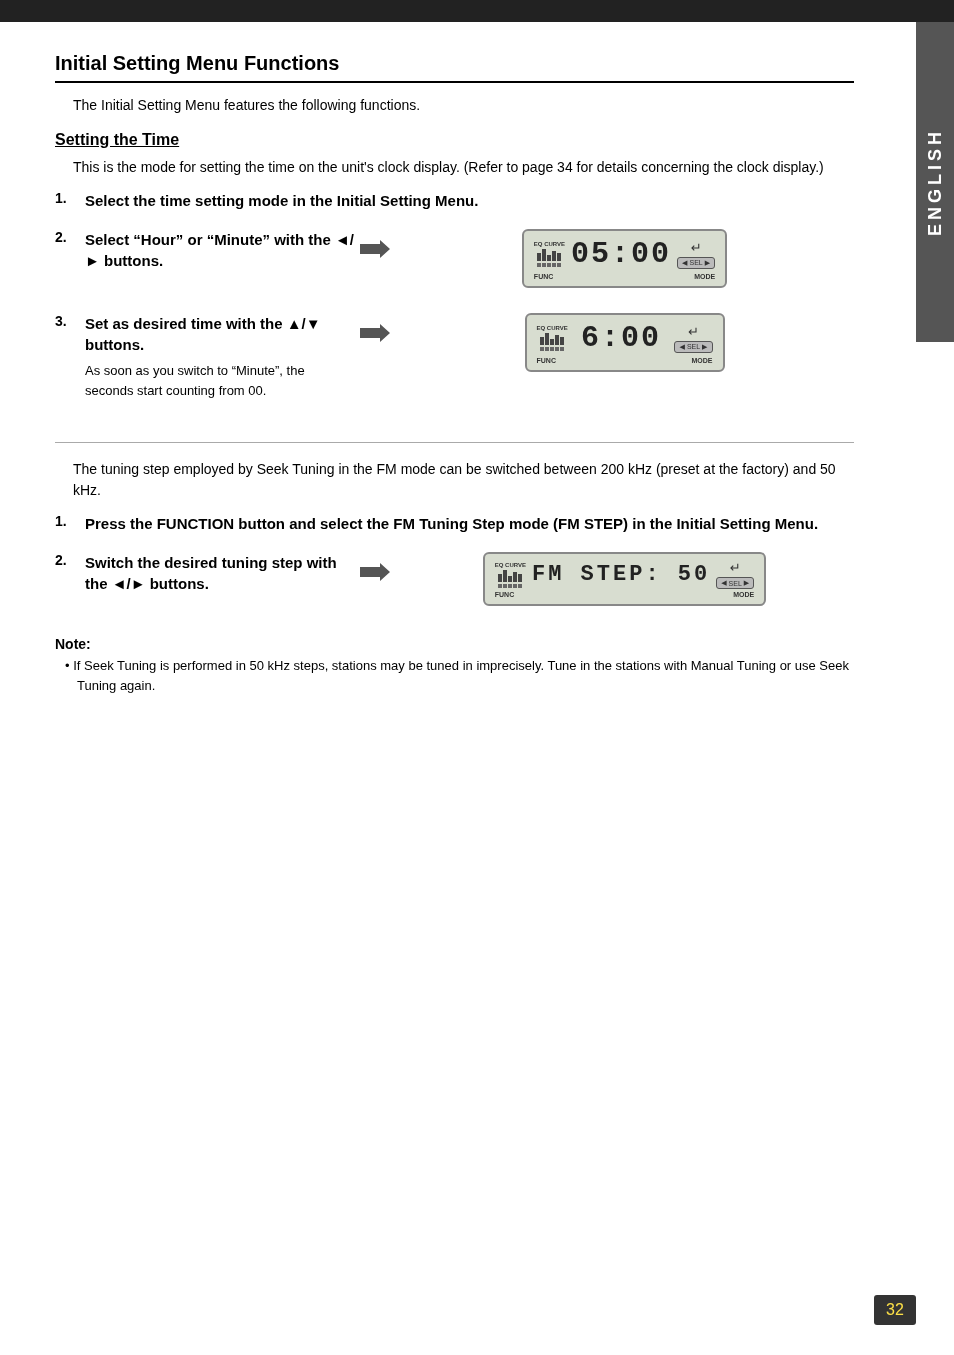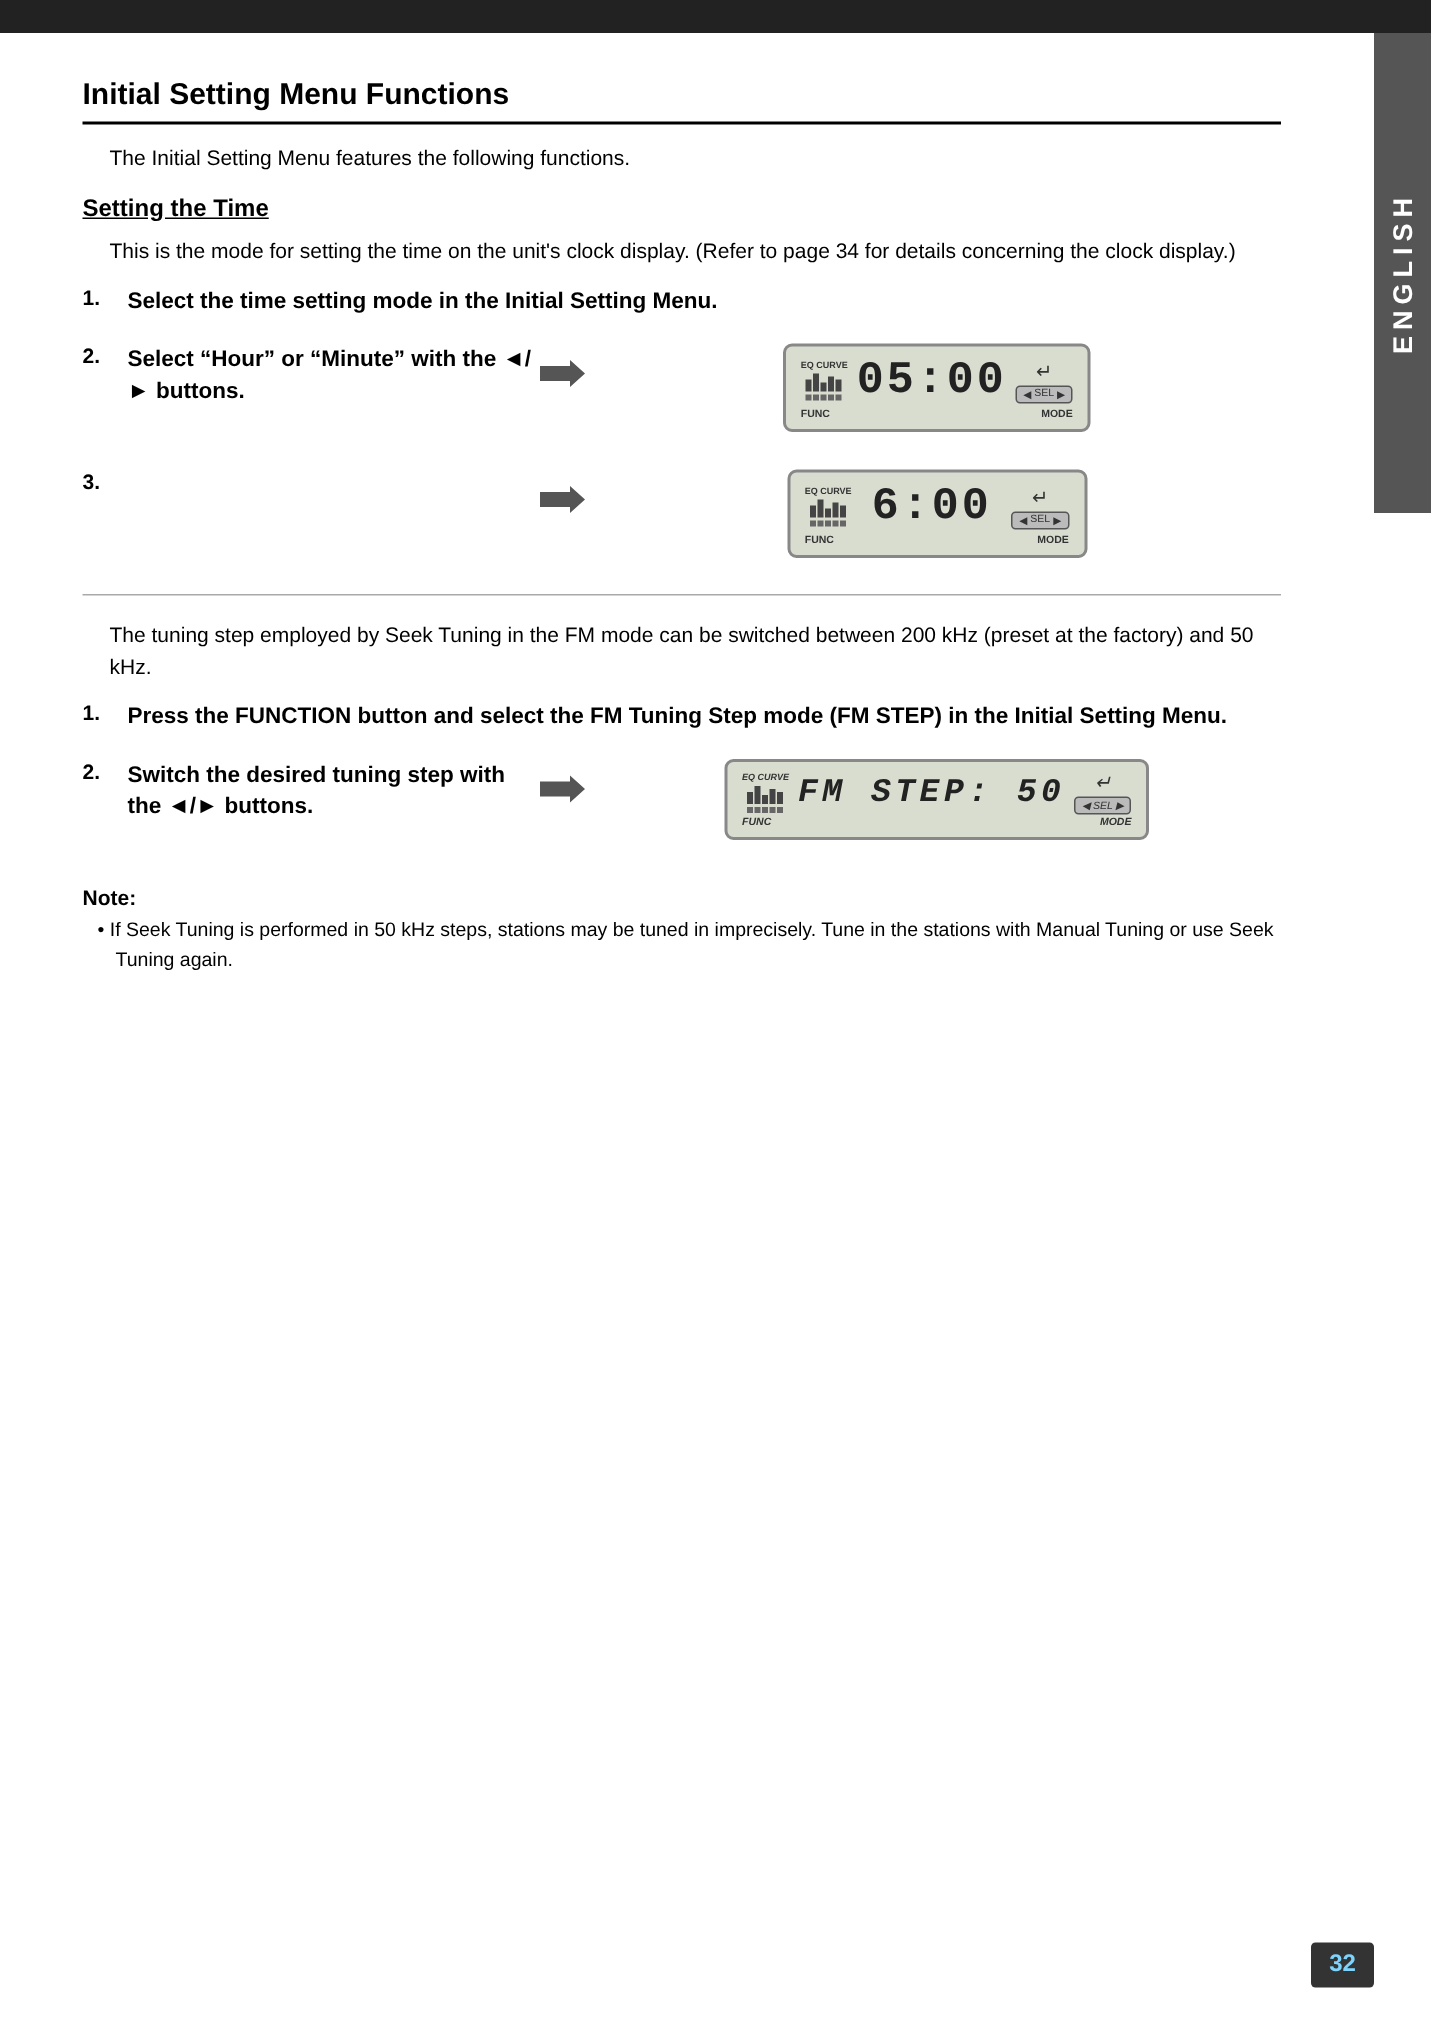--- a/index.html
+++ b/index.html
@@ -42,23 +42,23 @@
       transform: rotate(180deg);
       text-transform: uppercase;
     }
 
     
     .page-number-box {
       position: absolute;
       bottom: 30px;
       right: 38px;
       background: #333;
-      color: #7dd3fc;
+      color: #fde047;
       font-size: 16px;
-      font-weight: bold;
+      font-weight: normal;
       width: 42px;
       height: 30px;
       display: flex;
       align-items: center;
       justify-content: center;
       border-radius: 3px;
     }
 
     
     .content {
@@ -275,20 +275,24 @@
           <span style="font-size:7px;font-weight:bold;color:#333;">MODE</span>
         </div>
       </div>
     </div>
   </div>
 
   <div class="step-with-image">
     <div class="step-text-block">
       <div class="step">
         <span class="step-number">3.</span>
+        <div class="step-content">
+          <span class="step-label">Set as desired time with the ▲/▼ buttons.</span>
+          <p class="step-sub-text">As soon as you switch to “Minute”, the seconds start counting from 00.</p>
+        </div>
       </div>
     </div>
     <div class="step-arrow">
       <svg viewBox="0 0 30 20" xmlns="http://www.w3.org/2000/svg">
         <polygon points="0,5 20,5 20,1 30,10 20,19 20,15 0,15" fill="#555"></polygon>
       </svg>
     </div>
     <div class="step-image-block">
       <div class="lcd-display">
         <div class="lcd-inner">
@@ -348,21 +352,21 @@
           <span class="step-label">Switch the desired tuning step with the ◄/► buttons.</span>
         </div>
       </div>
     </div>
     <div class="step-arrow">
       <svg viewBox="0 0 30 20" xmlns="http://www.w3.org/2000/svg">
         <polygon points="0,5 20,5 20,1 30,10 20,19 20,15 0,15" fill="#555"></polygon>
       </svg>
     </div>
     <div class="step-image-block">
-      <div class="lcd-display" style="min-width:240px;font-style:italic;">
+      <div class="lcd-display" style="min-width:240px;">
         <div class="lcd-inner">
           <div style="display:flex;flex-direction:column;align-items:center;">
             <div style="font-size:6px;font-weight:bold;color:#333;margin-bottom:2px;">EQ CURVE</div>
             <div style="display:flex;flex-direction:column;gap:2px;">
               <div style="display:flex;gap:1px;align-items:flex-end;">
                 <div style="width:4px;height:8px;background:#444;"></div>
                 <div style="width:4px;height:12px;background:#444;"></div>
                 <div style="width:4px;height:6px;background:#444;"></div>
                 <div style="width:4px;height:10px;background:#444;"></div>
                 <div style="width:4px;height:8px;background:#444;"></div>

